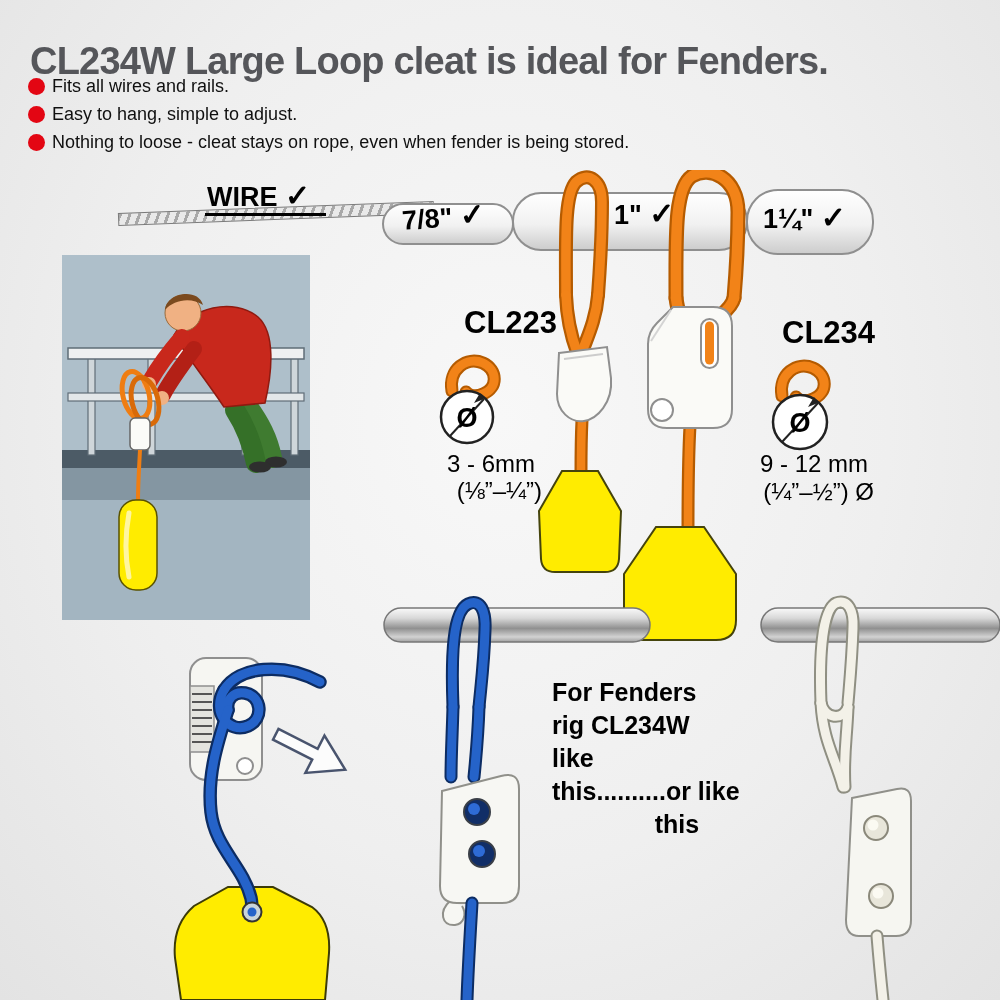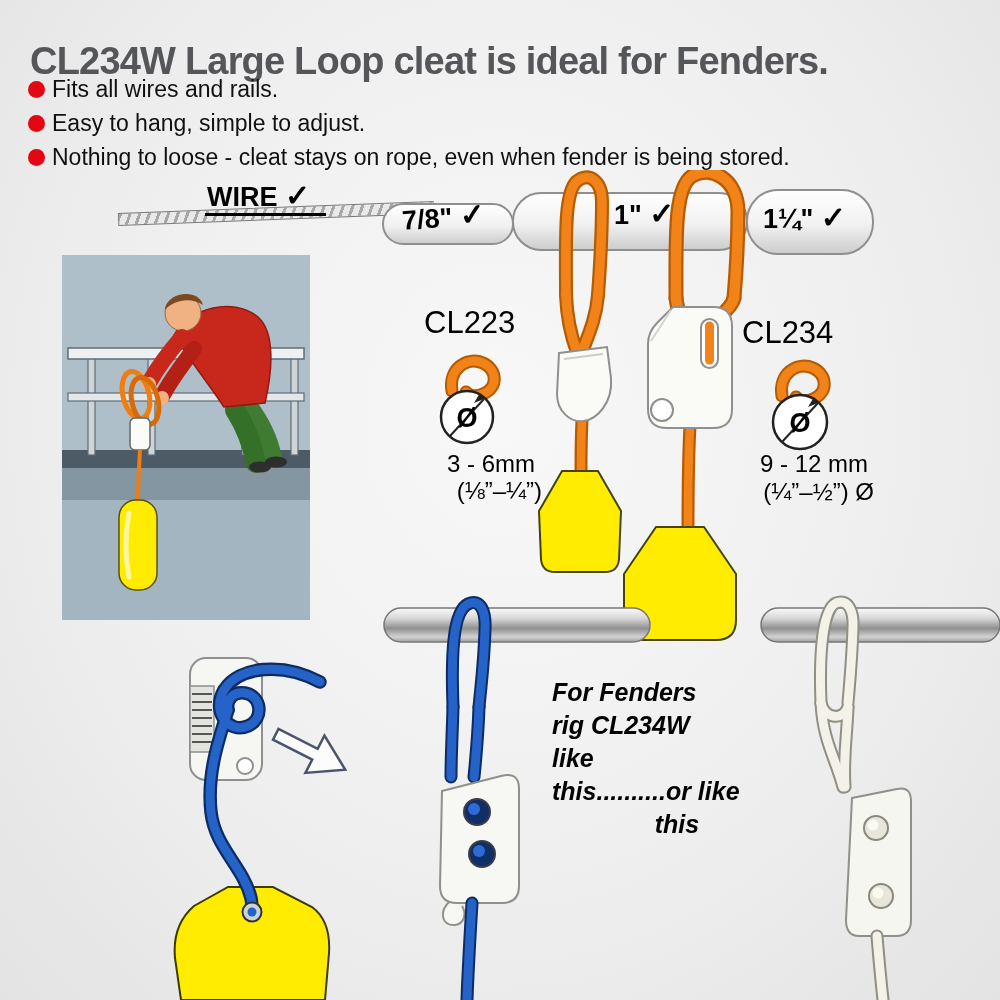--- a/index.html
+++ b/index.html
@@ -7,27 +7,27 @@
   body { font-family:"Liberation Sans", sans-serif; }
   #canvas {
     position:relative; width:1000px; height:1000px; overflow:hidden;
     background: radial-gradient(ellipse at 50% 42%, #f8f8f8 0%, #efefef 55%, #e3e3e3 100%);
   }
   .abs { position:absolute; }
   .title { font-size:38px; font-weight:bold; color:#55565a; letter-spacing:-0.8px; white-space:nowrap;margin-top:20px; }
   .bullets { display:flex; flex-direction:column; gap:7px; }
   .bullet-row { display:flex; align-items:center; }
   .bullet-dot { width:17px; height:17px; border-radius:50%; background:#e30613; margin-right:7px; flex:0 0 17px; }
-  .bullet-text { font-size:23px; color:#101010; white-space:nowrap; }
+  .bullet-text { font-size:18px; color:#101010; white-space:nowrap; }
   .wire-label { font-size:27px; font-weight:bold; color:#000; border-bottom:3px solid #000; padding:0 16px 1px 2px; white-space:nowrap; }
   .check { font-weight:bold; font-size:30px; }
   .size-label { font-size:27px; font-weight:bold; color:#000; white-space:nowrap; }
-  .model-label { font-size:31px; font-weight:normal; color:#000; white-space:nowrap; }
+  .model-label { font-size:31px; font-weight:bold; color:#000; white-space:nowrap;margin-left:40px; }
   .spec { font-size:24px; color:#000; text-align:right; white-space:nowrap; }
-  .note { font-size:25px; font-weight:bold; color:#000; line-height:33px;font-style:italic; }
+  .note { font-size:25px; font-weight:bold; color:#000; line-height:33px; }
   .note .last { text-align:center; }
   .wire-bar {
     left:118px; top:207px; width:316px; height:13px;
     background: repeating-linear-gradient(112deg, #a8a8a8 0 3px, #e9e9e9 3px 9px);
     border:1.5px solid #7a7a7a; transform:rotate(-2.2deg);
   }
 </style>
 </head>
 <body>
 

